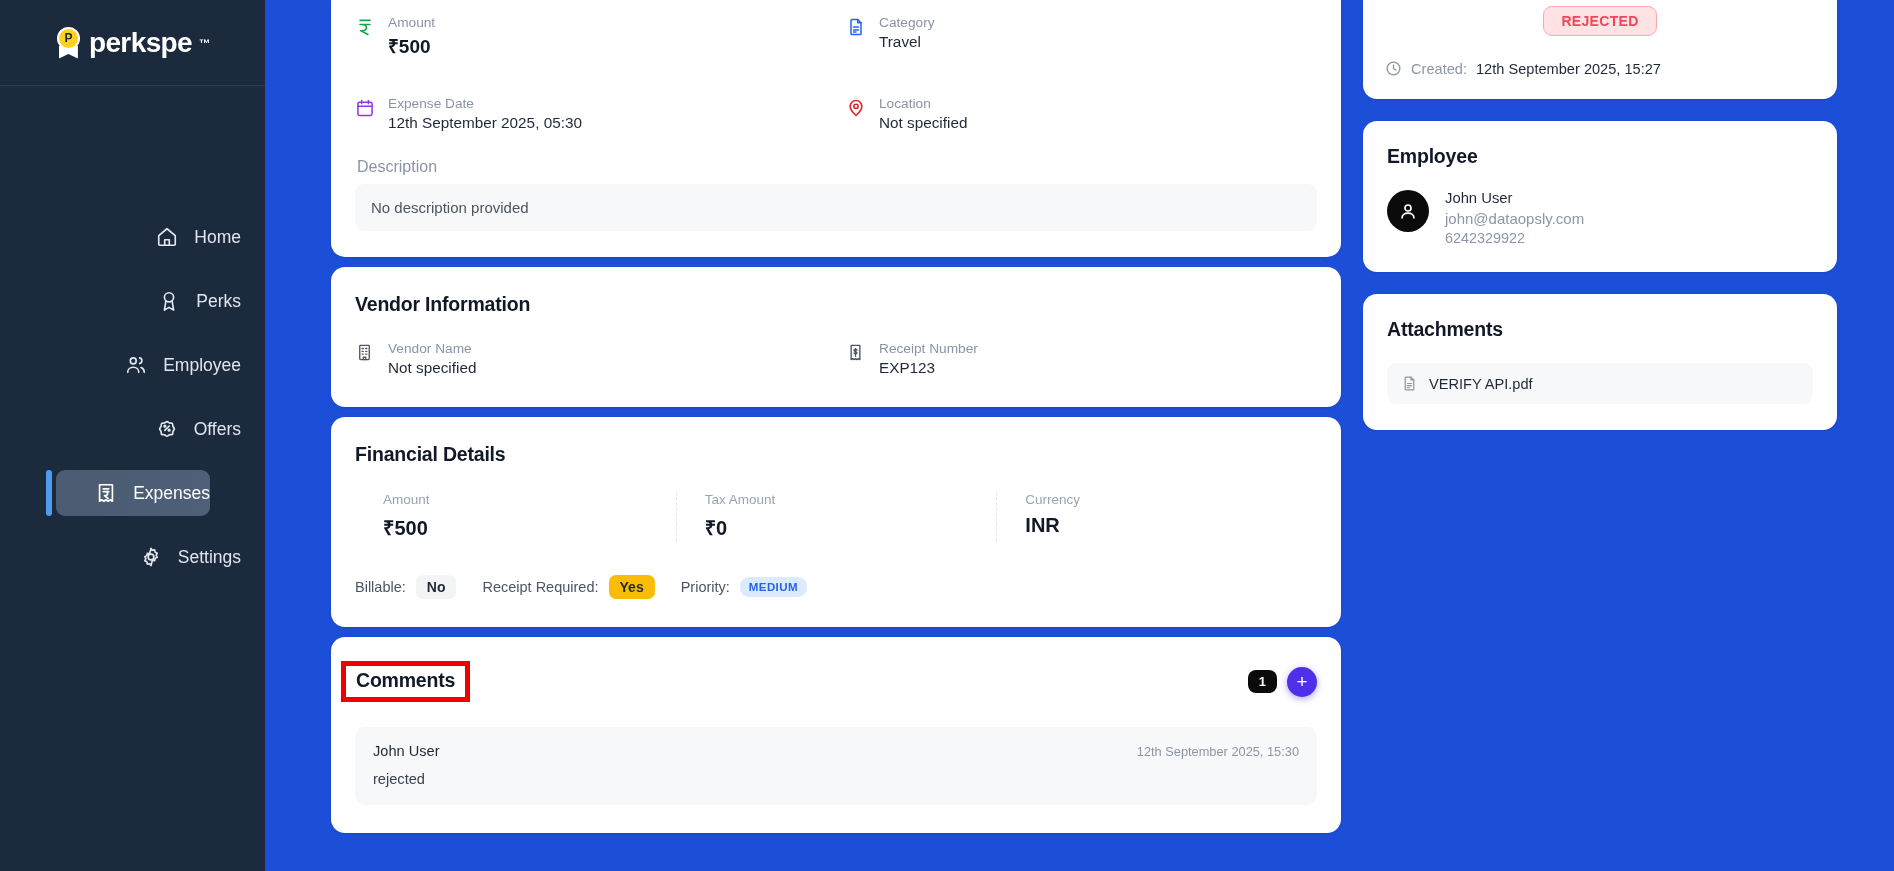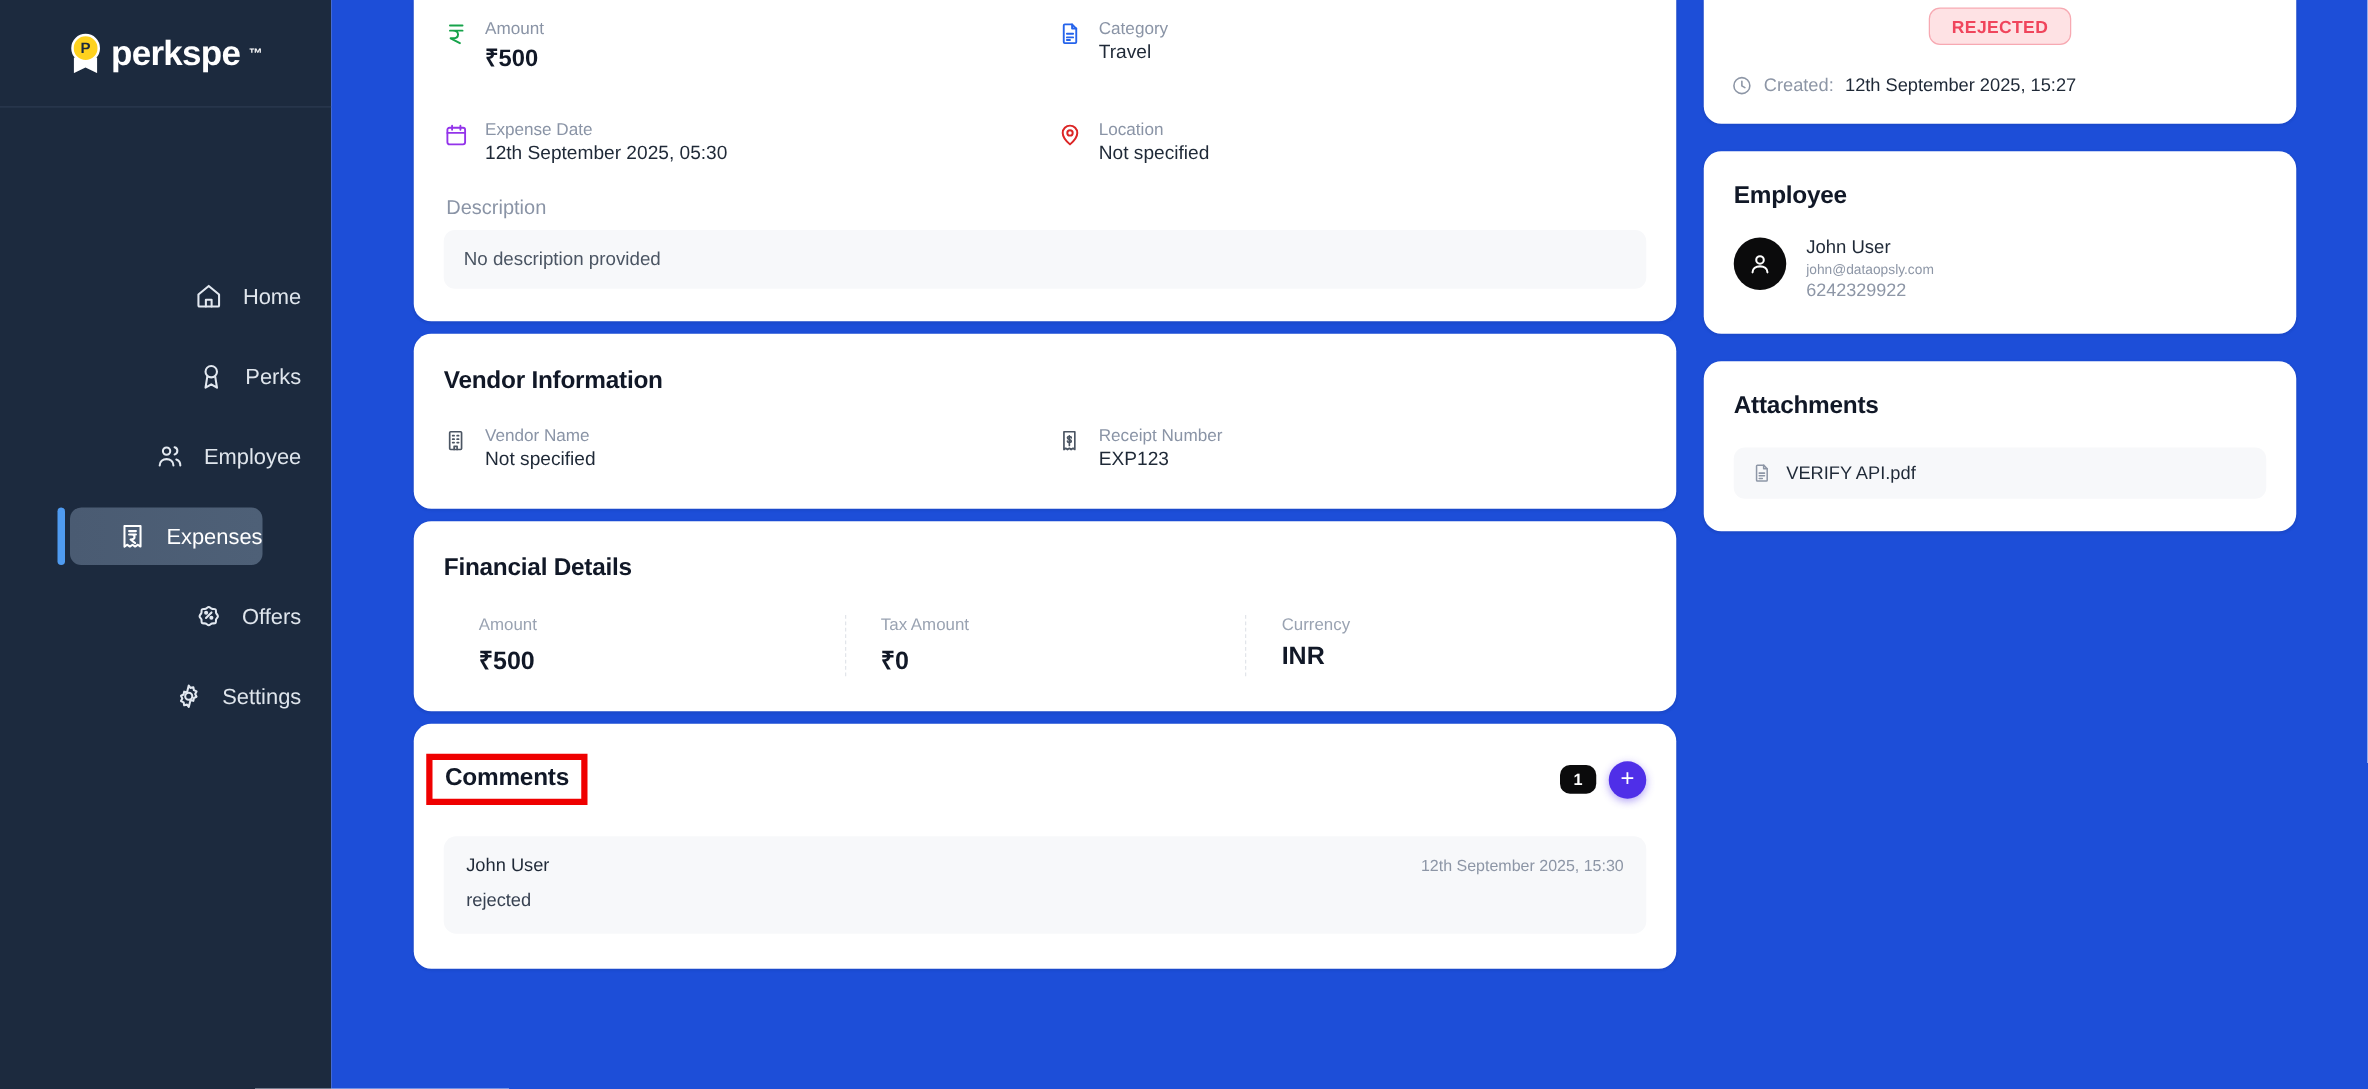--- a/index.html
+++ b/index.html
@@ -201,21 +201,21 @@
   .created-label { color: #8d96a6; }
   .created-value { color: #1f2937; }
 
   .employee-card { padding: 24px 24px 26px 24px; margin-top: 22px; }
   .emp-row { display: flex; gap: 16px; align-items: flex-start; margin-top: 22px; }
   .avatar {
     width: 42px; height: 42px; border-radius: 50%; background: #0b0b0c;
     display: flex; align-items: center; justify-content: center; flex: 0 0 42px;
   }
   .emp-name { font-size: 14.8px; color: #1f2937; }
-  .emp-mail { font-size: 11px; color: #8d96a6; margin-top: 4px; }
+  .emp-mail { font-size: 15px; color: #8d96a6; margin-top: 4px; }
   .emp-phone { font-size: 14.4px; color: #8d96a6; margin-top: 3px; }
 
   .attach-card { padding: 24px 24px 26px 24px; margin-top: 22px; }
   .attach-item {
     display: flex; align-items: center; gap: 11px;
     background: #f7f8fa; border-radius: 9px;
     padding: 12px 14px; margin-top: 22px;
     font-size: 14.6px; color: #1f2937; cursor: pointer;
   }
 
@@ -265,42 +265,42 @@
           <svg class="ico-svg" width="22" height="22" viewBox="0 0 24 24" fill="none" stroke="#e2e8f0" stroke-width="1.8" stroke-linecap="round" stroke-linejoin="round">
             <circle cx="9" cy="7.5" r="3.2"></circle>
               <path d="M3 20c0-3.3 2.7-5.5 6-5.5s6 2.2 6 5.5"></path>
             <path d="M16 4.2a3.2 3.2 0 0 1 0 6.2"></path>
               <path d="M17.5 14.8c2 .7 3.5 2.5 3.5 5.2"></path>
           </svg>
         </span>
         <span class="nav-label">Employee</span>
       </div>
 
-      <div class="nav-item active">
-        <span class="nav-ico">
-          <svg class="ico-svg" width="22" height="22" viewBox="0 0 24 24" fill="none" stroke="#ffffff" stroke-width="1.8" stroke-linecap="round" stroke-linejoin="round">
-            <path d="M5 3h14v18l-2.3-1.6-2.4 1.6-2.3-1.6L9.7 21l-2.4-1.6L5 21z"></path>
-            <path d="M9 7.5h6M9 10.5h6M10.8 10.5c2 0 3 1 3 2.2s-1 2.1-3 2.1h-.5l4 3.2"></path>
-          </svg>
-        </span>
-        <span class="nav-label">Expenses</span>
-      </div>
-
       <div class="nav-item">
         <span class="nav-ico">
           <svg class="ico-svg" width="22" height="22" viewBox="0 0 24 24" fill="none" stroke="#e2e8f0" stroke-width="1.8" stroke-linecap="round" stroke-linejoin="round">
             <path d="M12 2.3c1 0 1.9 1.3 2.8 1.6.9.3 2.4-.2 3.1.5.7.7.2 2.2.5 3.1.3.9 1.6 1.8 1.6 2.8s-1.3 1.9-1.6 2.8c-.3.9.2 2.4-.5 3.1-.7.7-2.2.2-3.1.5-.9.3-1.8 1.6-2.8 1.6s-1.9-1.3-2.8-1.6c-.9-.3-2.4.2-3.1-.5-.7-.7-.2-2.2-.5-3.1C5.3 12.2 4 11.3 4 10.3s1.3-1.9 1.6-2.8c.3-.9-.2-2.4.5-3.1.7-.7 2.2-.2 3.1-.5.9-.3 1.8-1.6 2.8-1.6z" transform="translate(0,1.6)"></path>
             <path d="M9.6 13.5l4.8-4.8"></path>
               <circle cx="9.7" cy="8.9" r=".9"></circle>
               <circle cx="14.3" cy="13.3" r=".9"></circle>
           </svg>
         </span>
         <span class="nav-label">Offers</span>
       </div>
 
+      <div class="nav-item active">
+        <span class="nav-ico">
+          <svg class="ico-svg" width="22" height="22" viewBox="0 0 24 24" fill="none" stroke="#ffffff" stroke-width="1.8" stroke-linecap="round" stroke-linejoin="round">
+            <path d="M5 3h14v18l-2.3-1.6-2.4 1.6-2.3-1.6L9.7 21l-2.4-1.6L5 21z"></path>
+            <path d="M9 7.5h6M9 10.5h6M10.8 10.5c2 0 3 1 3 2.2s-1 2.1-3 2.1h-.5l4 3.2"></path>
+          </svg>
+        </span>
+        <span class="nav-label">Expenses</span>
+      </div>
+
       <div class="nav-item">
         <span class="nav-ico">
           <svg class="ico-svg" width="22" height="22" viewBox="0 0 24 24" fill="none" stroke="#e2e8f0" stroke-width="1.8" stroke-linecap="round" stroke-linejoin="round">
             <circle cx="12" cy="12" r="3.1"></circle>
             <path d="M12 2.6l1.5 2.1 2.5-.5.5 2.5 2.3 1.1-1.2 2.3 1.2 2.3-2.3 1.1-.5 2.5-2.5-.5L12 21.4l-1.5-2.1-2.5.5-.5-2.5-2.3-1.1 1.2-2.3-1.2-2.3 2.3-1.1.5-2.5 2.5.5z"></path>
           </svg>
         </span>
         <span class="nav-label">Settings</span>
       </div>
     </nav>
@@ -416,20 +416,28 @@
           <div class="fin-col">
             <div class="fin-label">Tax Amount</div>
             <div class="fin-value">₹0</div>
           </div>
           <div class="fin-col">
             <div class="fin-label">Currency</div>
             <div class="fin-value">INR</div>
           </div>
         </div>
 
+        <div class="flags-row">
+          <span class="flag-label">Billable:</span>
+          <span class="badge badge-no">No</span>
+          <span class="flag-label mgl">Receipt Required:</span>
+          <span class="badge badge-yes">Yes</span>
+          <span class="flag-label mgl">Priority:</span>
+          <span class="badge badge-prio">MEDIUM</span>
+        </div>
       </section>
 
       <section class="card comments-card">
         <div class="comments-head">
           <div class="comments-title-box">
             <span class="section-title">Comments</span>
           </div>
           <div class="comments-actions">
             <span class="count-badge">1</span>
             <span class="add-btn">+</span>

